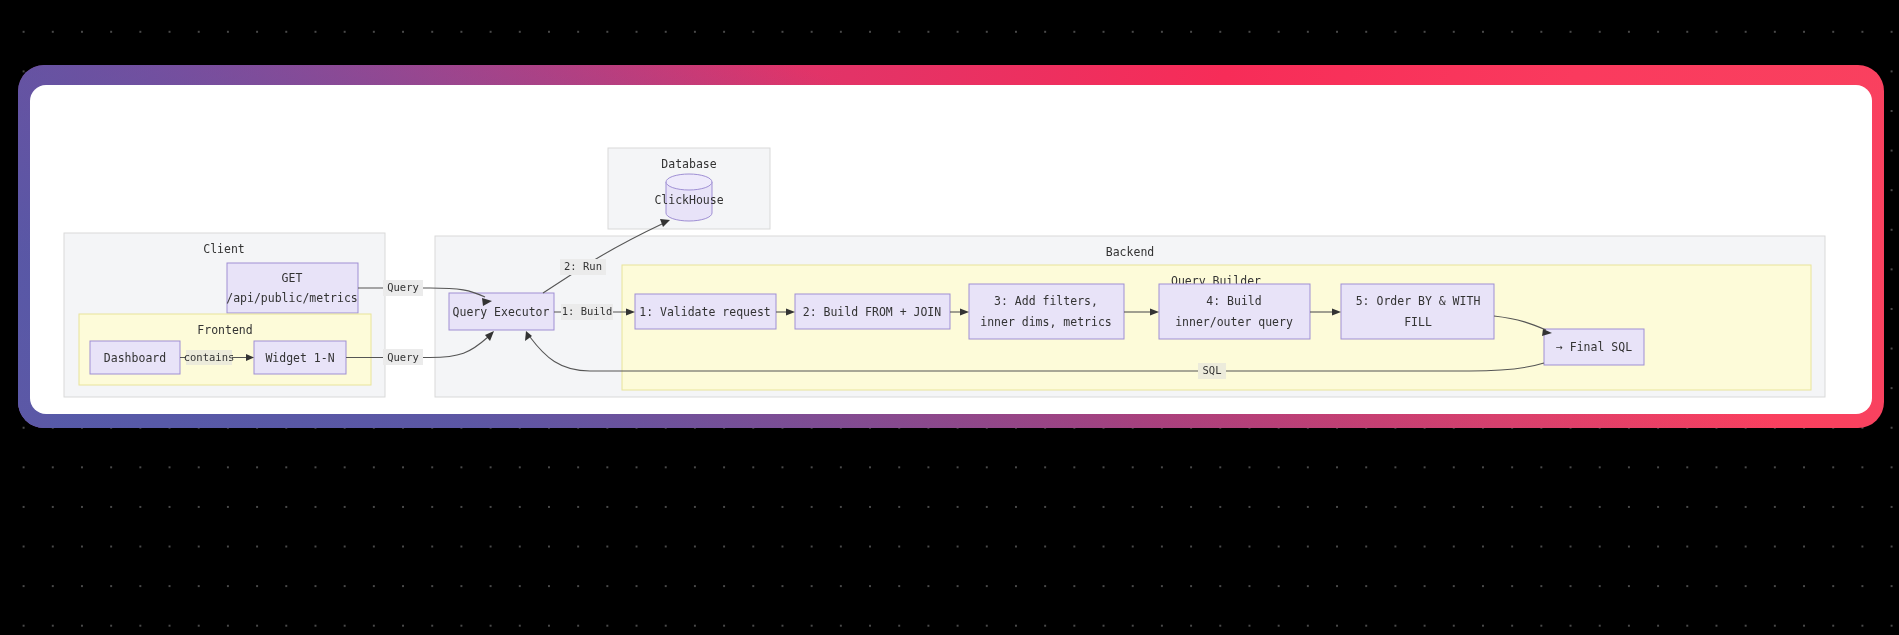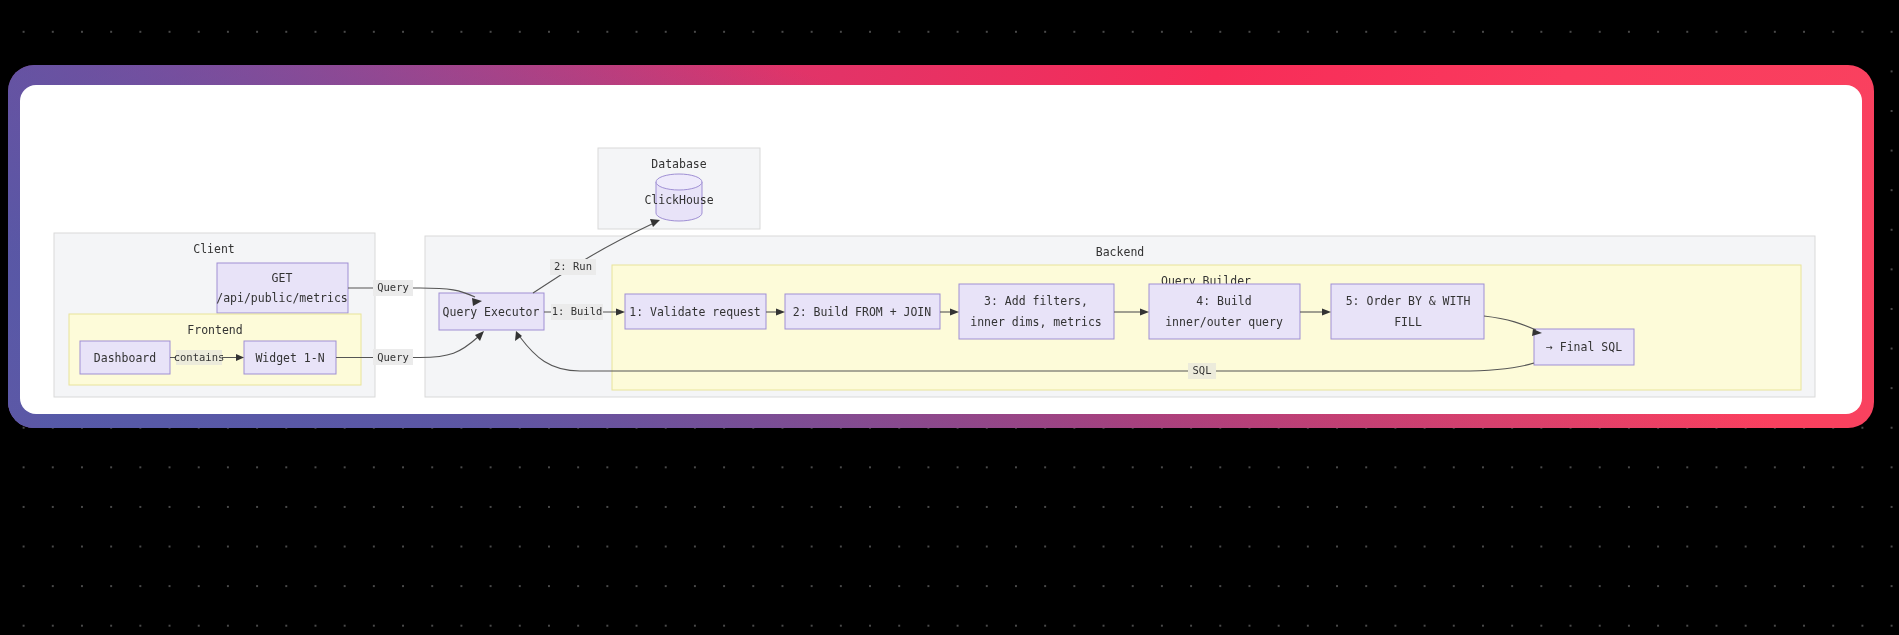--- a/index.html
+++ b/index.html
@@ -15,21 +15,21 @@
     background-image: radial-gradient(circle, #4a4a4a 1.1px, transparent 1.2px);
     background-size: 29.2px 39.6px;
     background-position: 9px 12px;
     font-family: "DejaVu Sans Mono", "Liberation Mono", monospace;
     position: relative;
   }
 
   
   #diagram-card-frame {
     position: absolute;
-    left: 8px;
+    left: 18px;
     top: 65px;
     width: 1866px;
     height: 363px;
     border-radius: 26px;
     background: linear-gradient(103deg,
         #7b4fa0 0%,
         #8f4a9c 7%,
         #b83f85 22%,
         #e03469 40%,
         #f72c58 62%,

